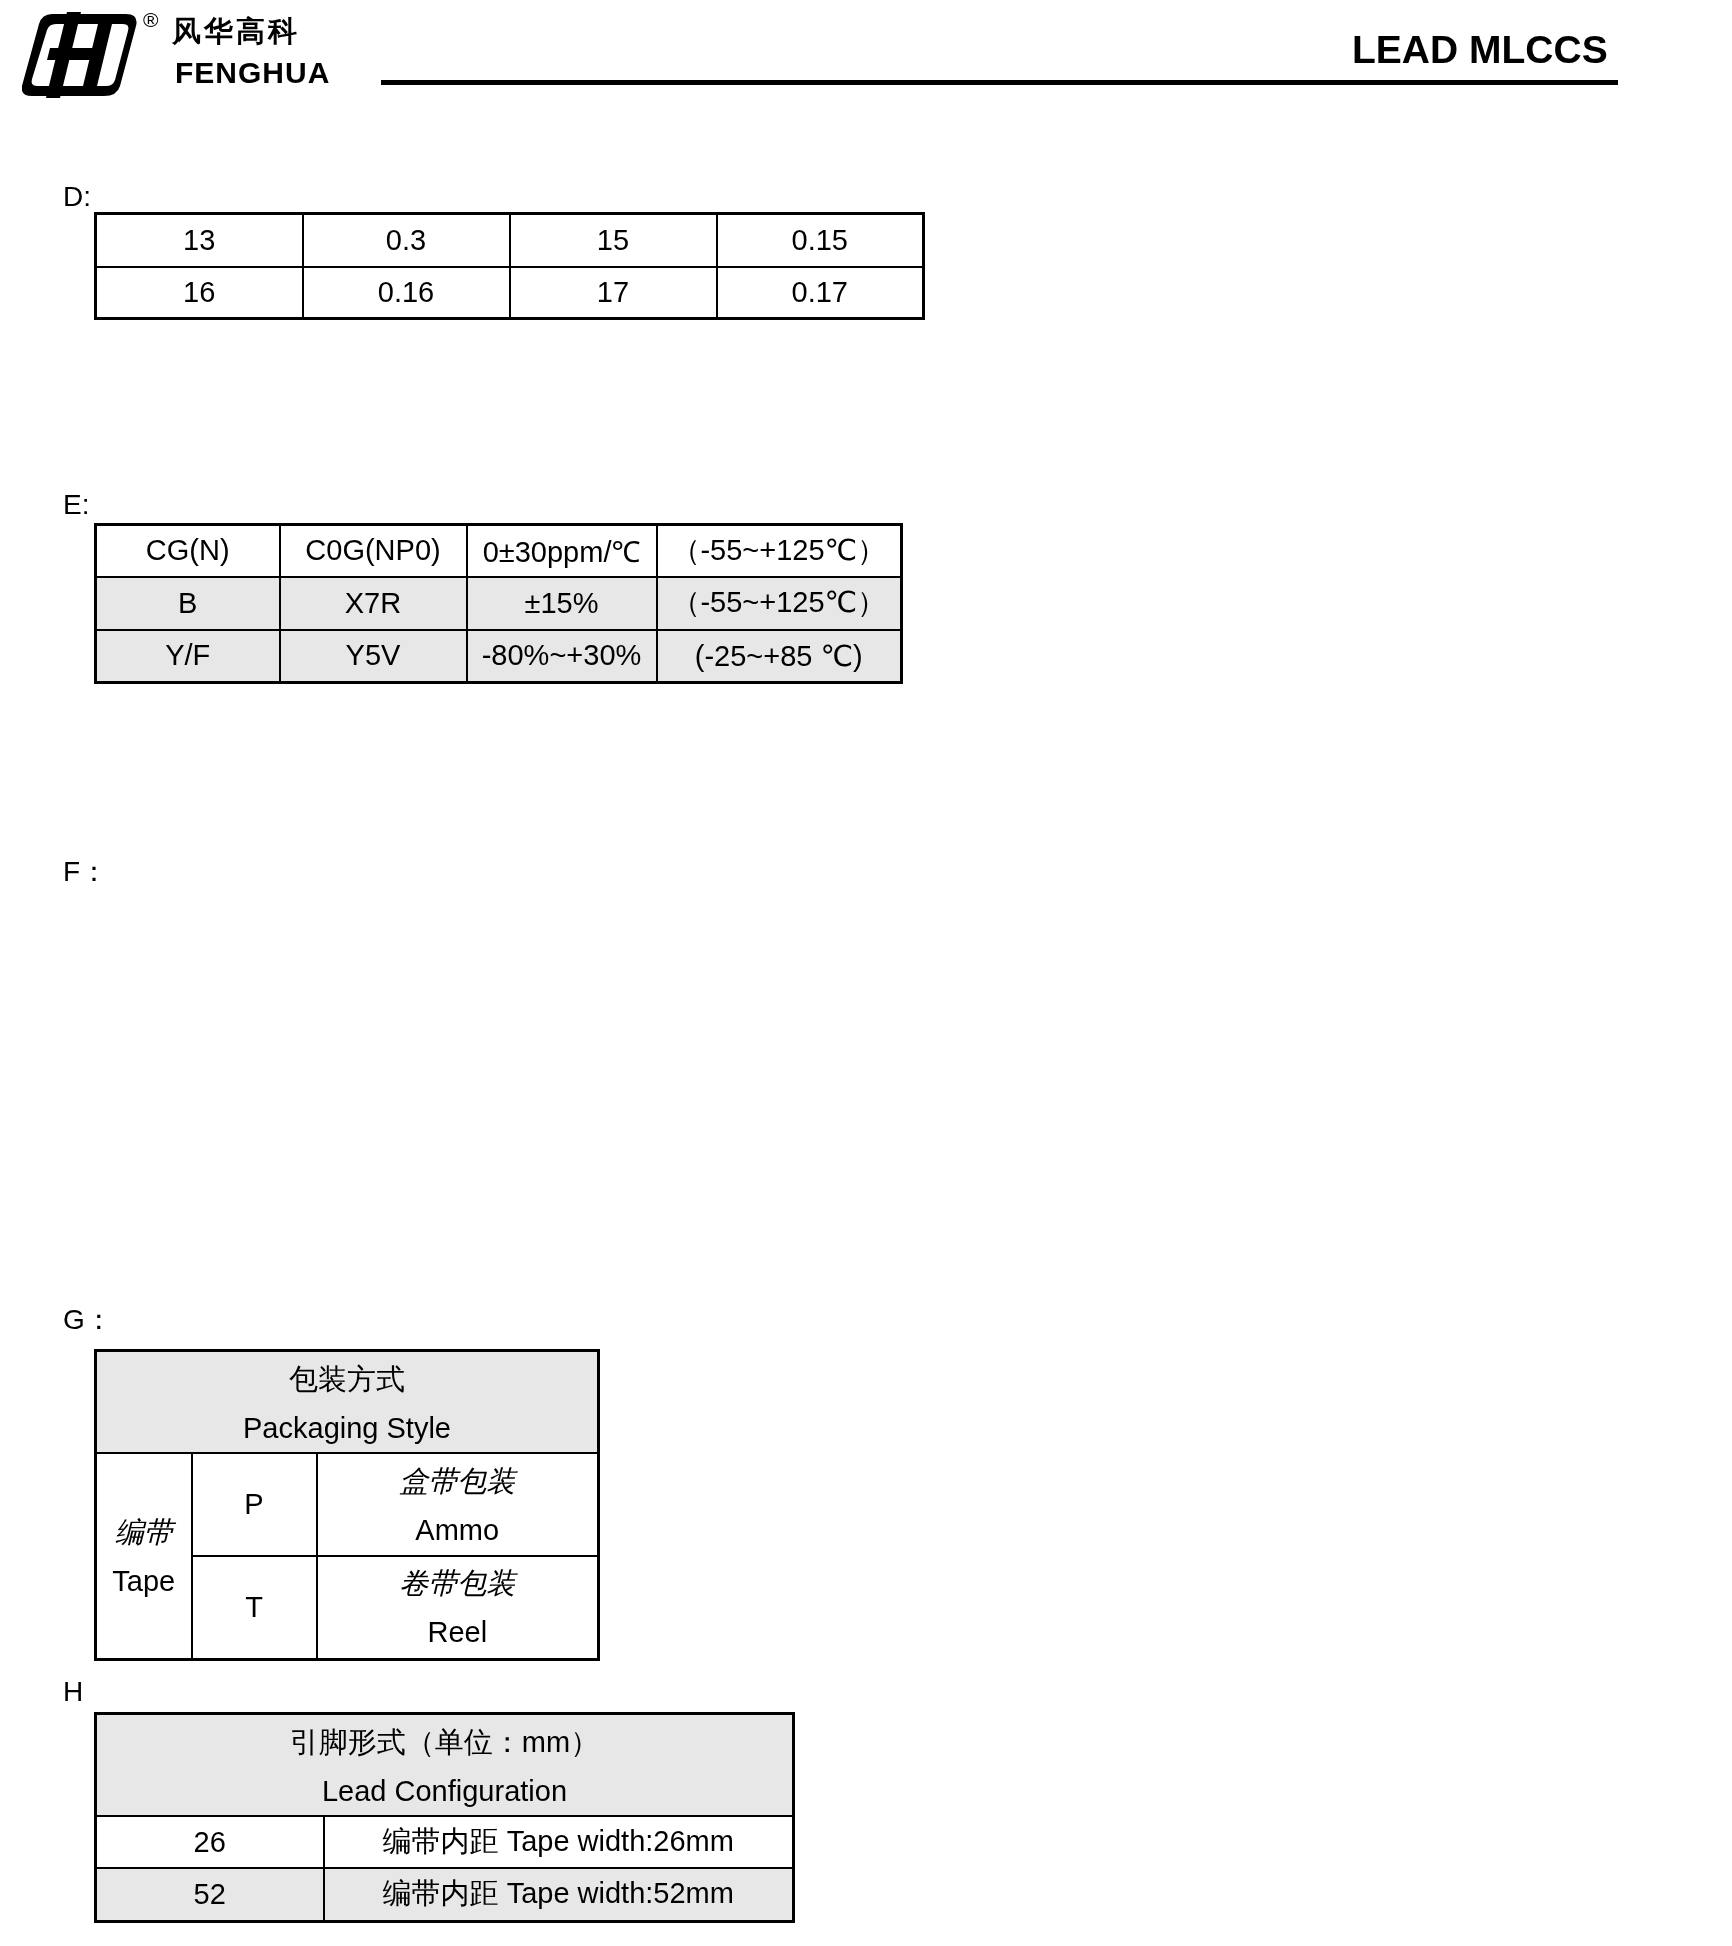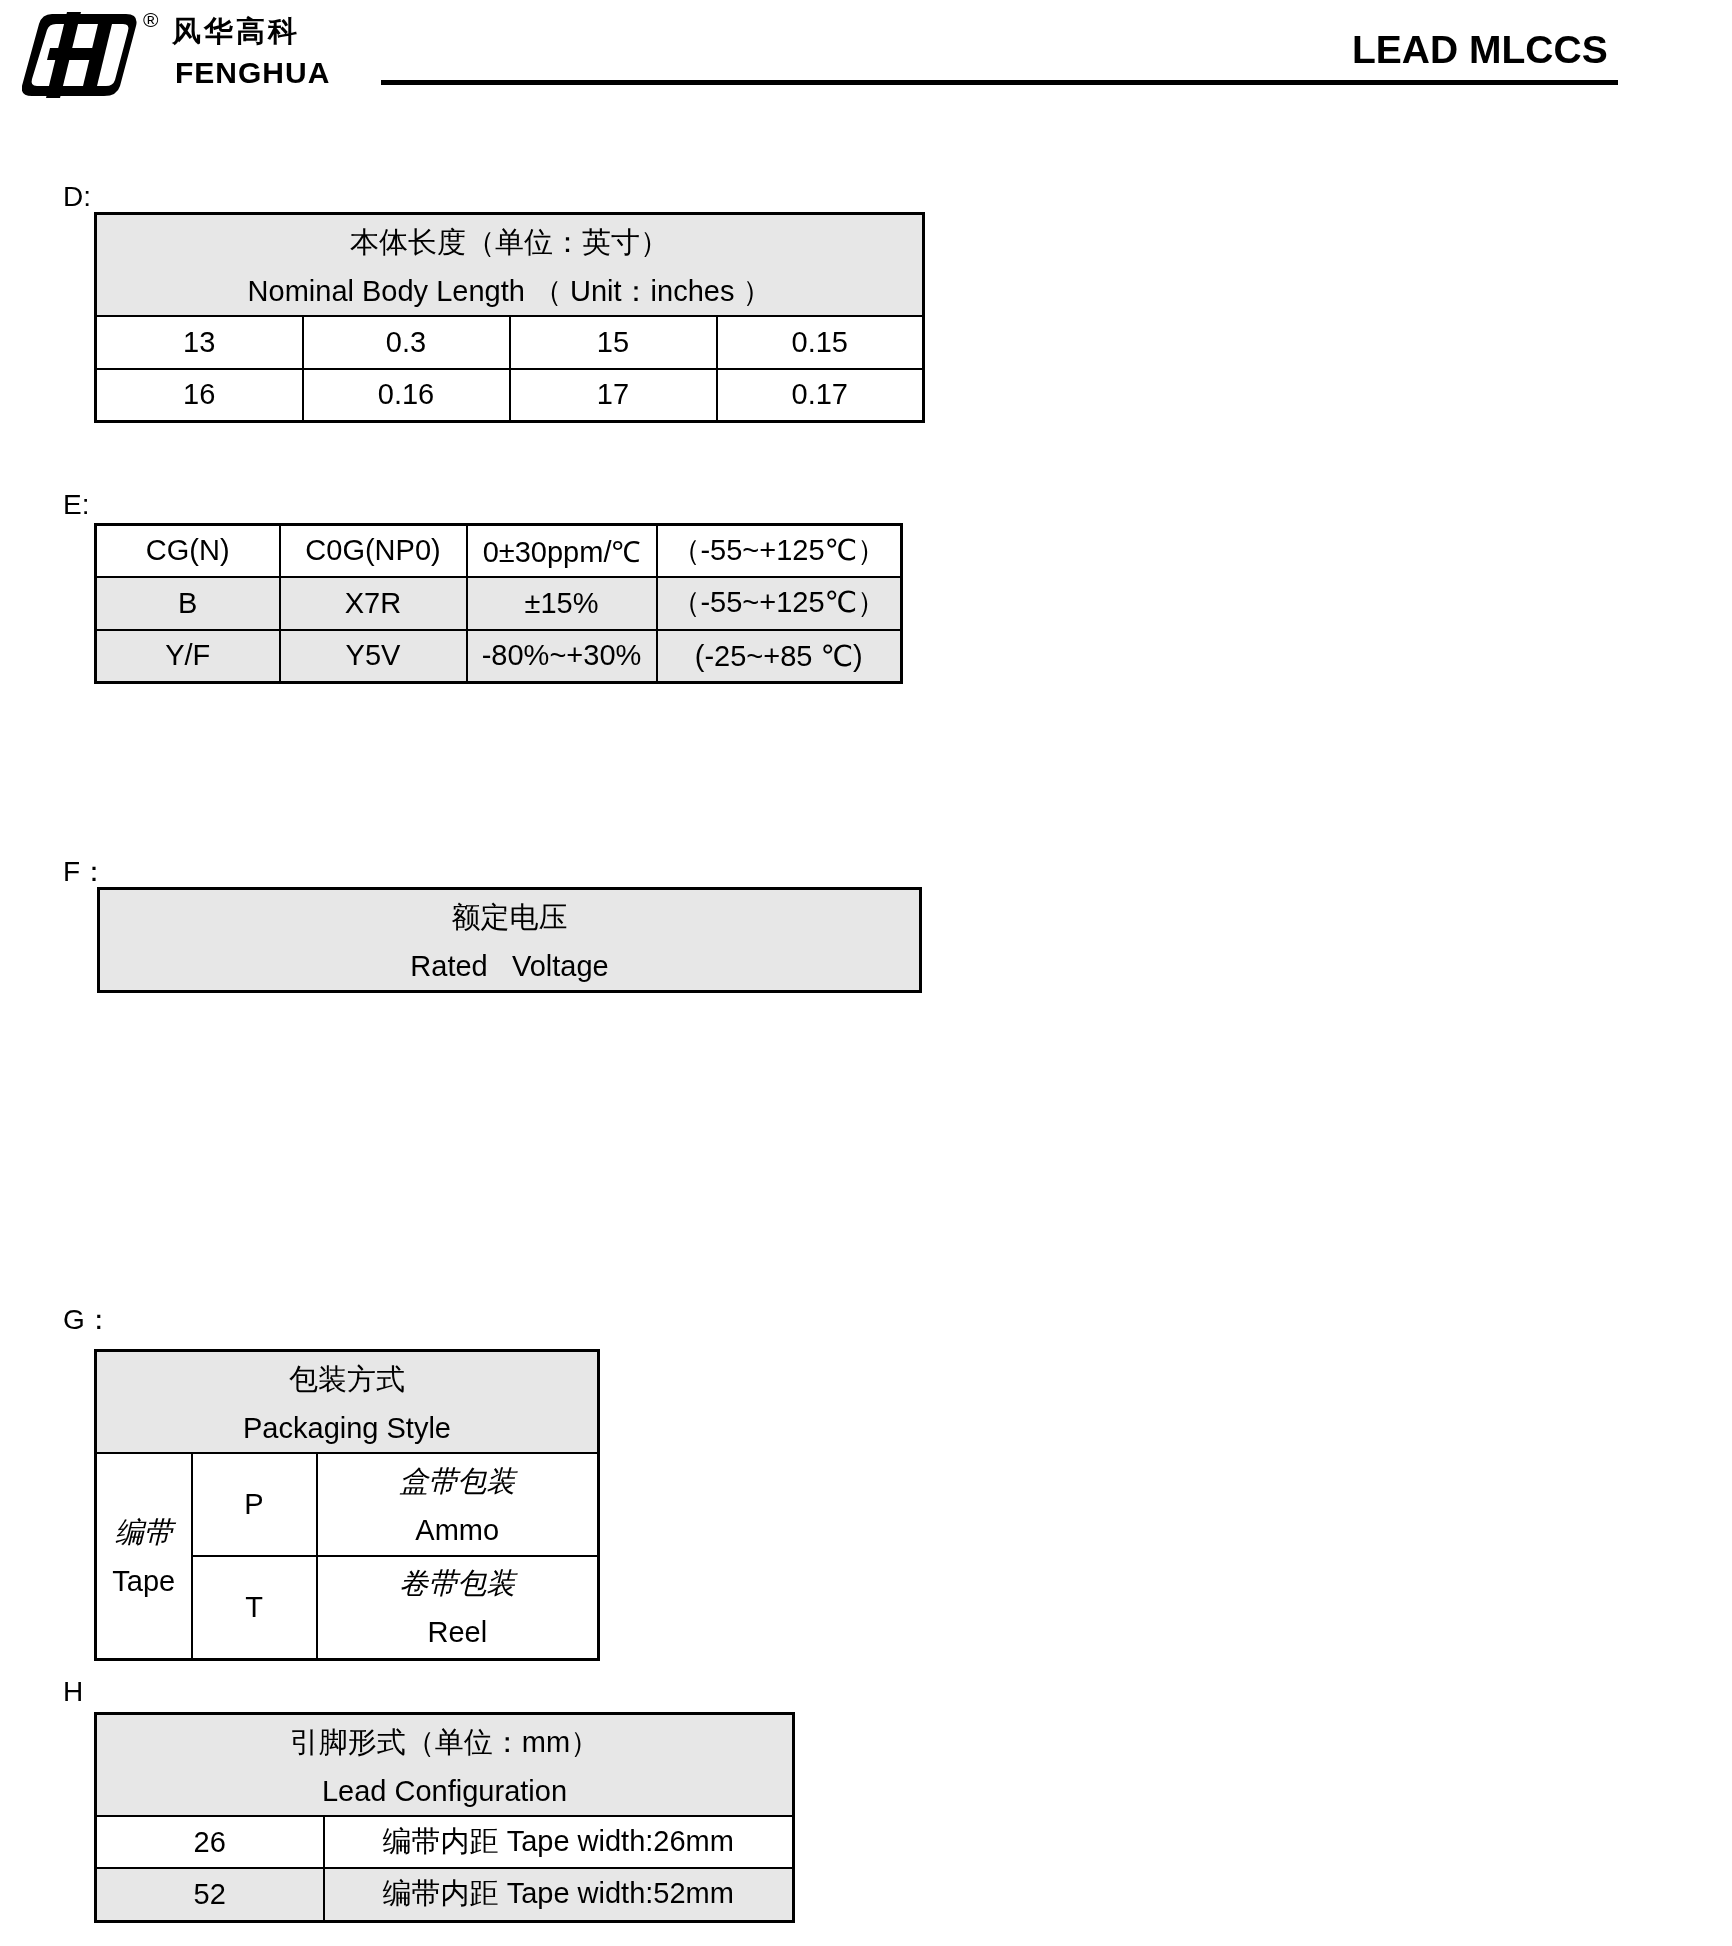--- a/index.html
+++ b/index.html
@@ -66,26 +66,20 @@
 <div class="abs sec-label" style="left:63px; top:181px;">D:</div>
 
 <table class="abs sheet" style="left:94px; top:212px; width:828px;">
   <colgroup>
       <col style="width:207px">
       <col style="width:207px">
       <col style="width:207px">
       <col style="width:207px">
     </colgroup>
   <tbody>
-      <tr>
-    <td colspan="4" class="thead hhead">
-      <div class="l1">本体长度（单位：英寸）</div>
-      <div class="l2">Nominal Body Length （ Unit：inches ）</div>
-    </td>
-  </tr>
   <tr>
     <td class="hrow53">13</td>
     <td>0.3</td>
     <td>15</td>
     <td>0.15</td>
   </tr>
   <tr>
     <td class="hrow52">16</td>
     <td>0.16</td>
     <td>17</td>
@@ -122,26 +116,20 @@
     <td class="shade">-80%~+30%</td>
     <td class="shade">(-25~+85 ℃)</td>
   </tr>
 </tbody>
   </table>
 
 <div class="abs sec-label" style="left:63px; top:853px;">F：</div>
 
 <table class="abs sheet" style="left:97px; top:887px; width:825px;">
   <tbody>
-      <tr>
-    <td class="thead hhead">
-      <div class="l1">额定电压</div>
-      <div class="l2">Rated&nbsp;&nbsp;&nbsp;Voltage</div>
-    </td>
-  </tr>
 </tbody>
   </table>
 
 <div class="abs sec-label" style="left:63px; top:1301px;">G：</div>
 
 <table class="abs sheet" style="left:94px; top:1349px; width:503px;">
   <colgroup>
       <col style="width:96px">
       <col style="width:125px">
       <col style="width:282px">

